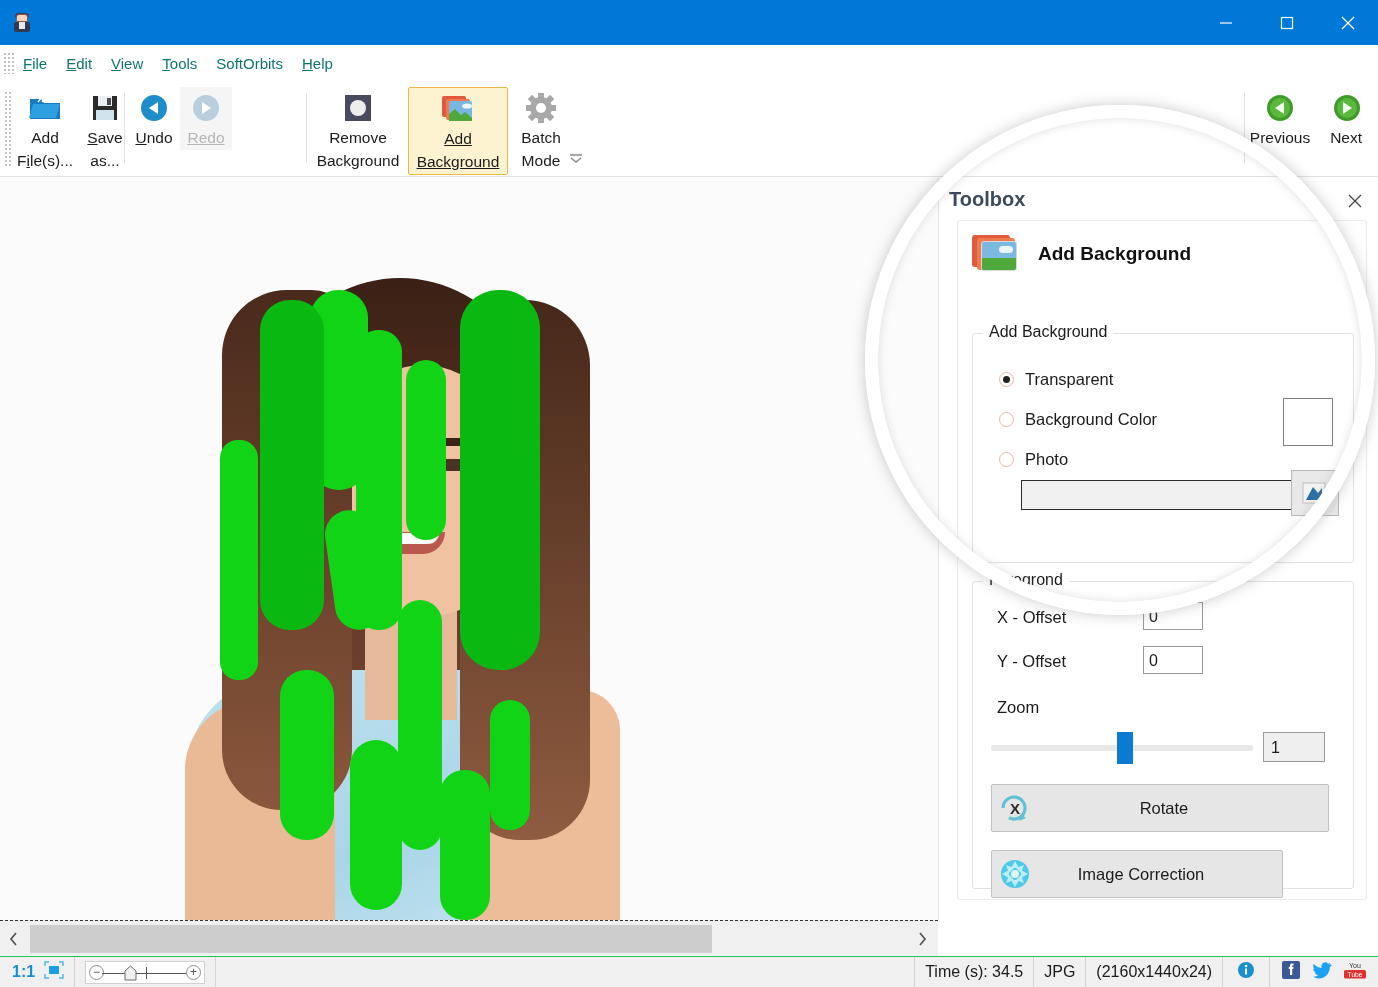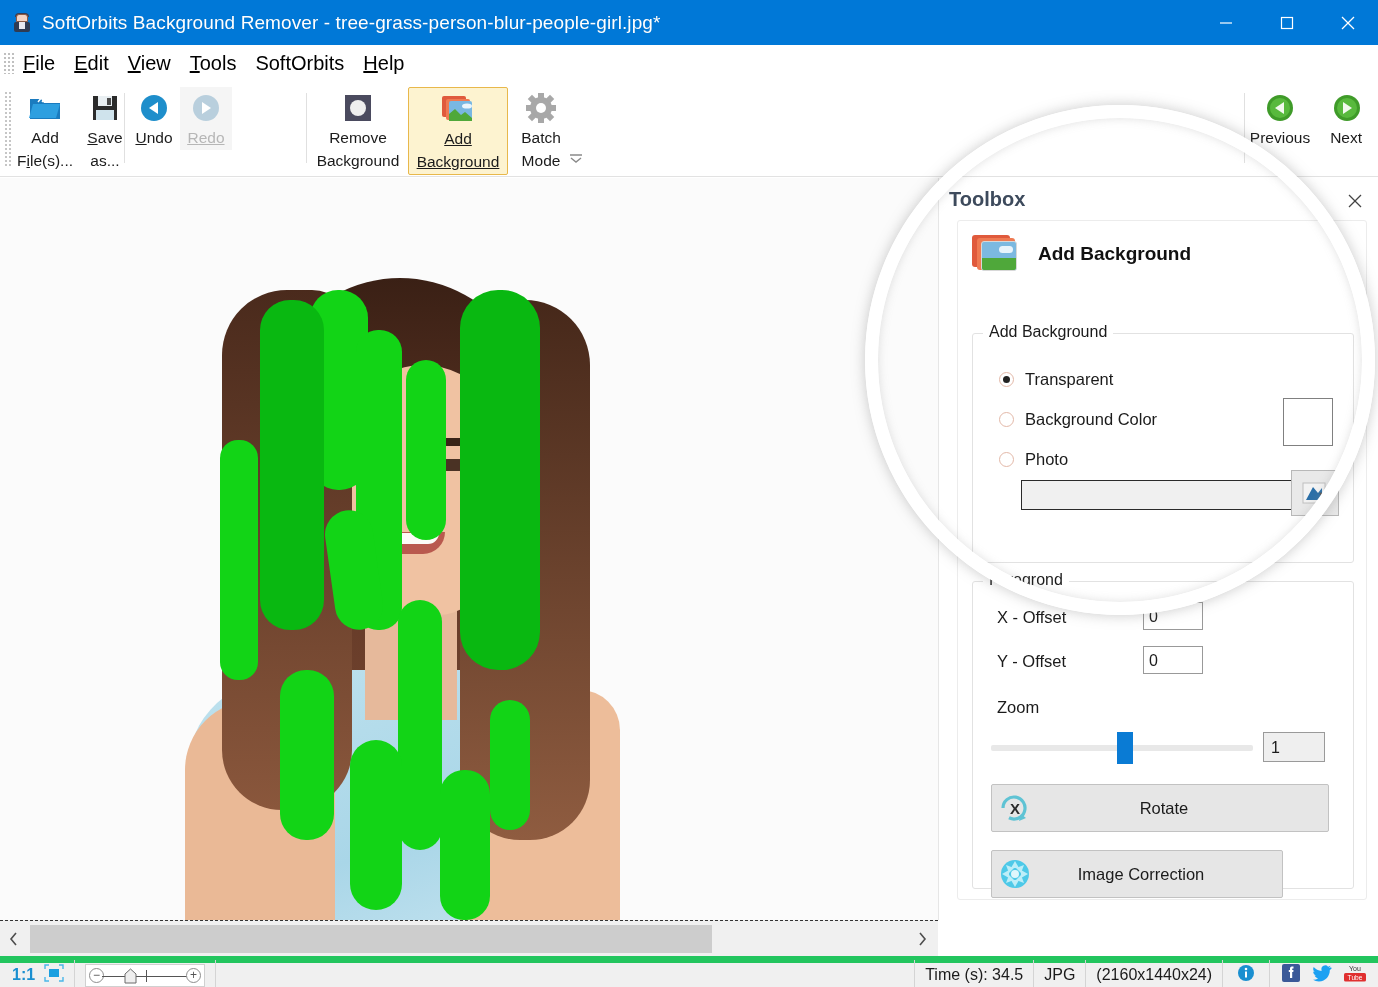--- a/index.html
+++ b/index.html
@@ -37,21 +37,21 @@
 
   
   .menubar {
     position:absolute; left:0; top:45px; width:1378px; height:36px;
     background:#ffffff; display:flex; align-items:center;
   }
   .menu-grip { width:10px; height:22px; margin-left:4px;
     background-image: radial-gradient(circle, #b9b9b9 1px, transparent 1.2px);
     background-size: 4px 4px; background-position: 3px 0; opacity:.9; }
   .menu-item {
-    font-size:20px; color:#000000; padding:3px 9px; margin-right:1px; white-space:nowrap;
+    font-size:15px; color:#0f766e; padding:3px 9px; margin-right:1px; white-space:nowrap;
   }
   .menu-item u { text-decoration: underline; }
 
   
   .toolbar {
     position:absolute; left:0; top:81px; width:1378px; height:96px;
     background:#ffffff; border-bottom:1px solid #e2e2e2;
   }
   .tb-grip { position:absolute; left:4px; top:10px; width:8px; height:76px;
     background-image: radial-gradient(circle, #c6c6c6 1px, transparent 1.2px);
@@ -163,21 +163,21 @@
   .valbox { position:absolute; height:30px; background:#efefef; border:1px solid #9a9a9a;
      font-size:16px; color:#1b1b1b; padding:3px 7px; line-height:24px; }
 
   .wbtn-big { position:absolute; height:48px; background:#e6e6e6;
      border:1px solid #c2c2c2; border-radius:2px; display:flex; align-items:center; }
   .wbtn-big .bico { width:46px; height:46px; display:flex; align-items:center; justify-content:center; }
   .wbtn-big .btxt { flex:1; text-align:center; font-size:16.5px; color:#1b1b1b; padding-right:38px; }
 
   
   .statusbar { position:absolute; left:0; top:956px; width:1378px; height:31px;
-     background:#f0f0f0; border-top:7px solid #22c55e; display:flex; align-items:center; }
+     background:#f0f0f0; border-top:1px solid #22c55e; display:flex; align-items:center; }
   .sb-cell { height:31px; display:flex; align-items:center; padding:0 10px;
      border-right:1px solid #d4d4d4; font-size:16px; color:#1b1b1b; white-space:nowrap; }
   .sb-cell.nb { border-right:none; }
   .sb-spacer { flex:1; height:31px; border-right:1px solid #d4d4d4; }
   .zoom-mini { width:120px; height:23px; background:#fff; border:1px solid #d0d0d0;
      display:flex; align-items:center; position:relative; }
   .zm-circ { width:15px; height:15px; border-radius:50%; border:1px solid #8d8d8d;
      display:flex; align-items:center; justify-content:center; font-size:12px; color:#555;
      background:#fff; position:absolute; }
   .zm-line { position:absolute; left:16px; top:11px; width:88px; height:1px; background:#555; }
@@ -196,21 +196,20 @@
 
 <div id="app">
 
   <div class="titlebar">
     <div class="title-icon">
       <div class="hair"></div>
         <div class="head"></div>
         <div class="body"></div>
         <div class="shirt"></div>
     </div>
-    <div class="title-text">SoftOrbits Background Remover - tree-grass-person-blur-people-girl.jpg*</div>
     <div class="wincontrols">
       <div class="wbtn">
         <svg width="16" height="16" viewBox="0 0 16 16">
             <line x1="2" y1="8" x2="14" y2="8" stroke="#fff" stroke-width="1.2"></line>
           </svg>
       </div>
       <div class="wbtn">
         <svg width="16" height="16" viewBox="0 0 16 16">
             <rect x="2.5" y="2.5" width="11" height="11" fill="none" stroke="#fff" stroke-width="1.2"></rect>
           </svg>

